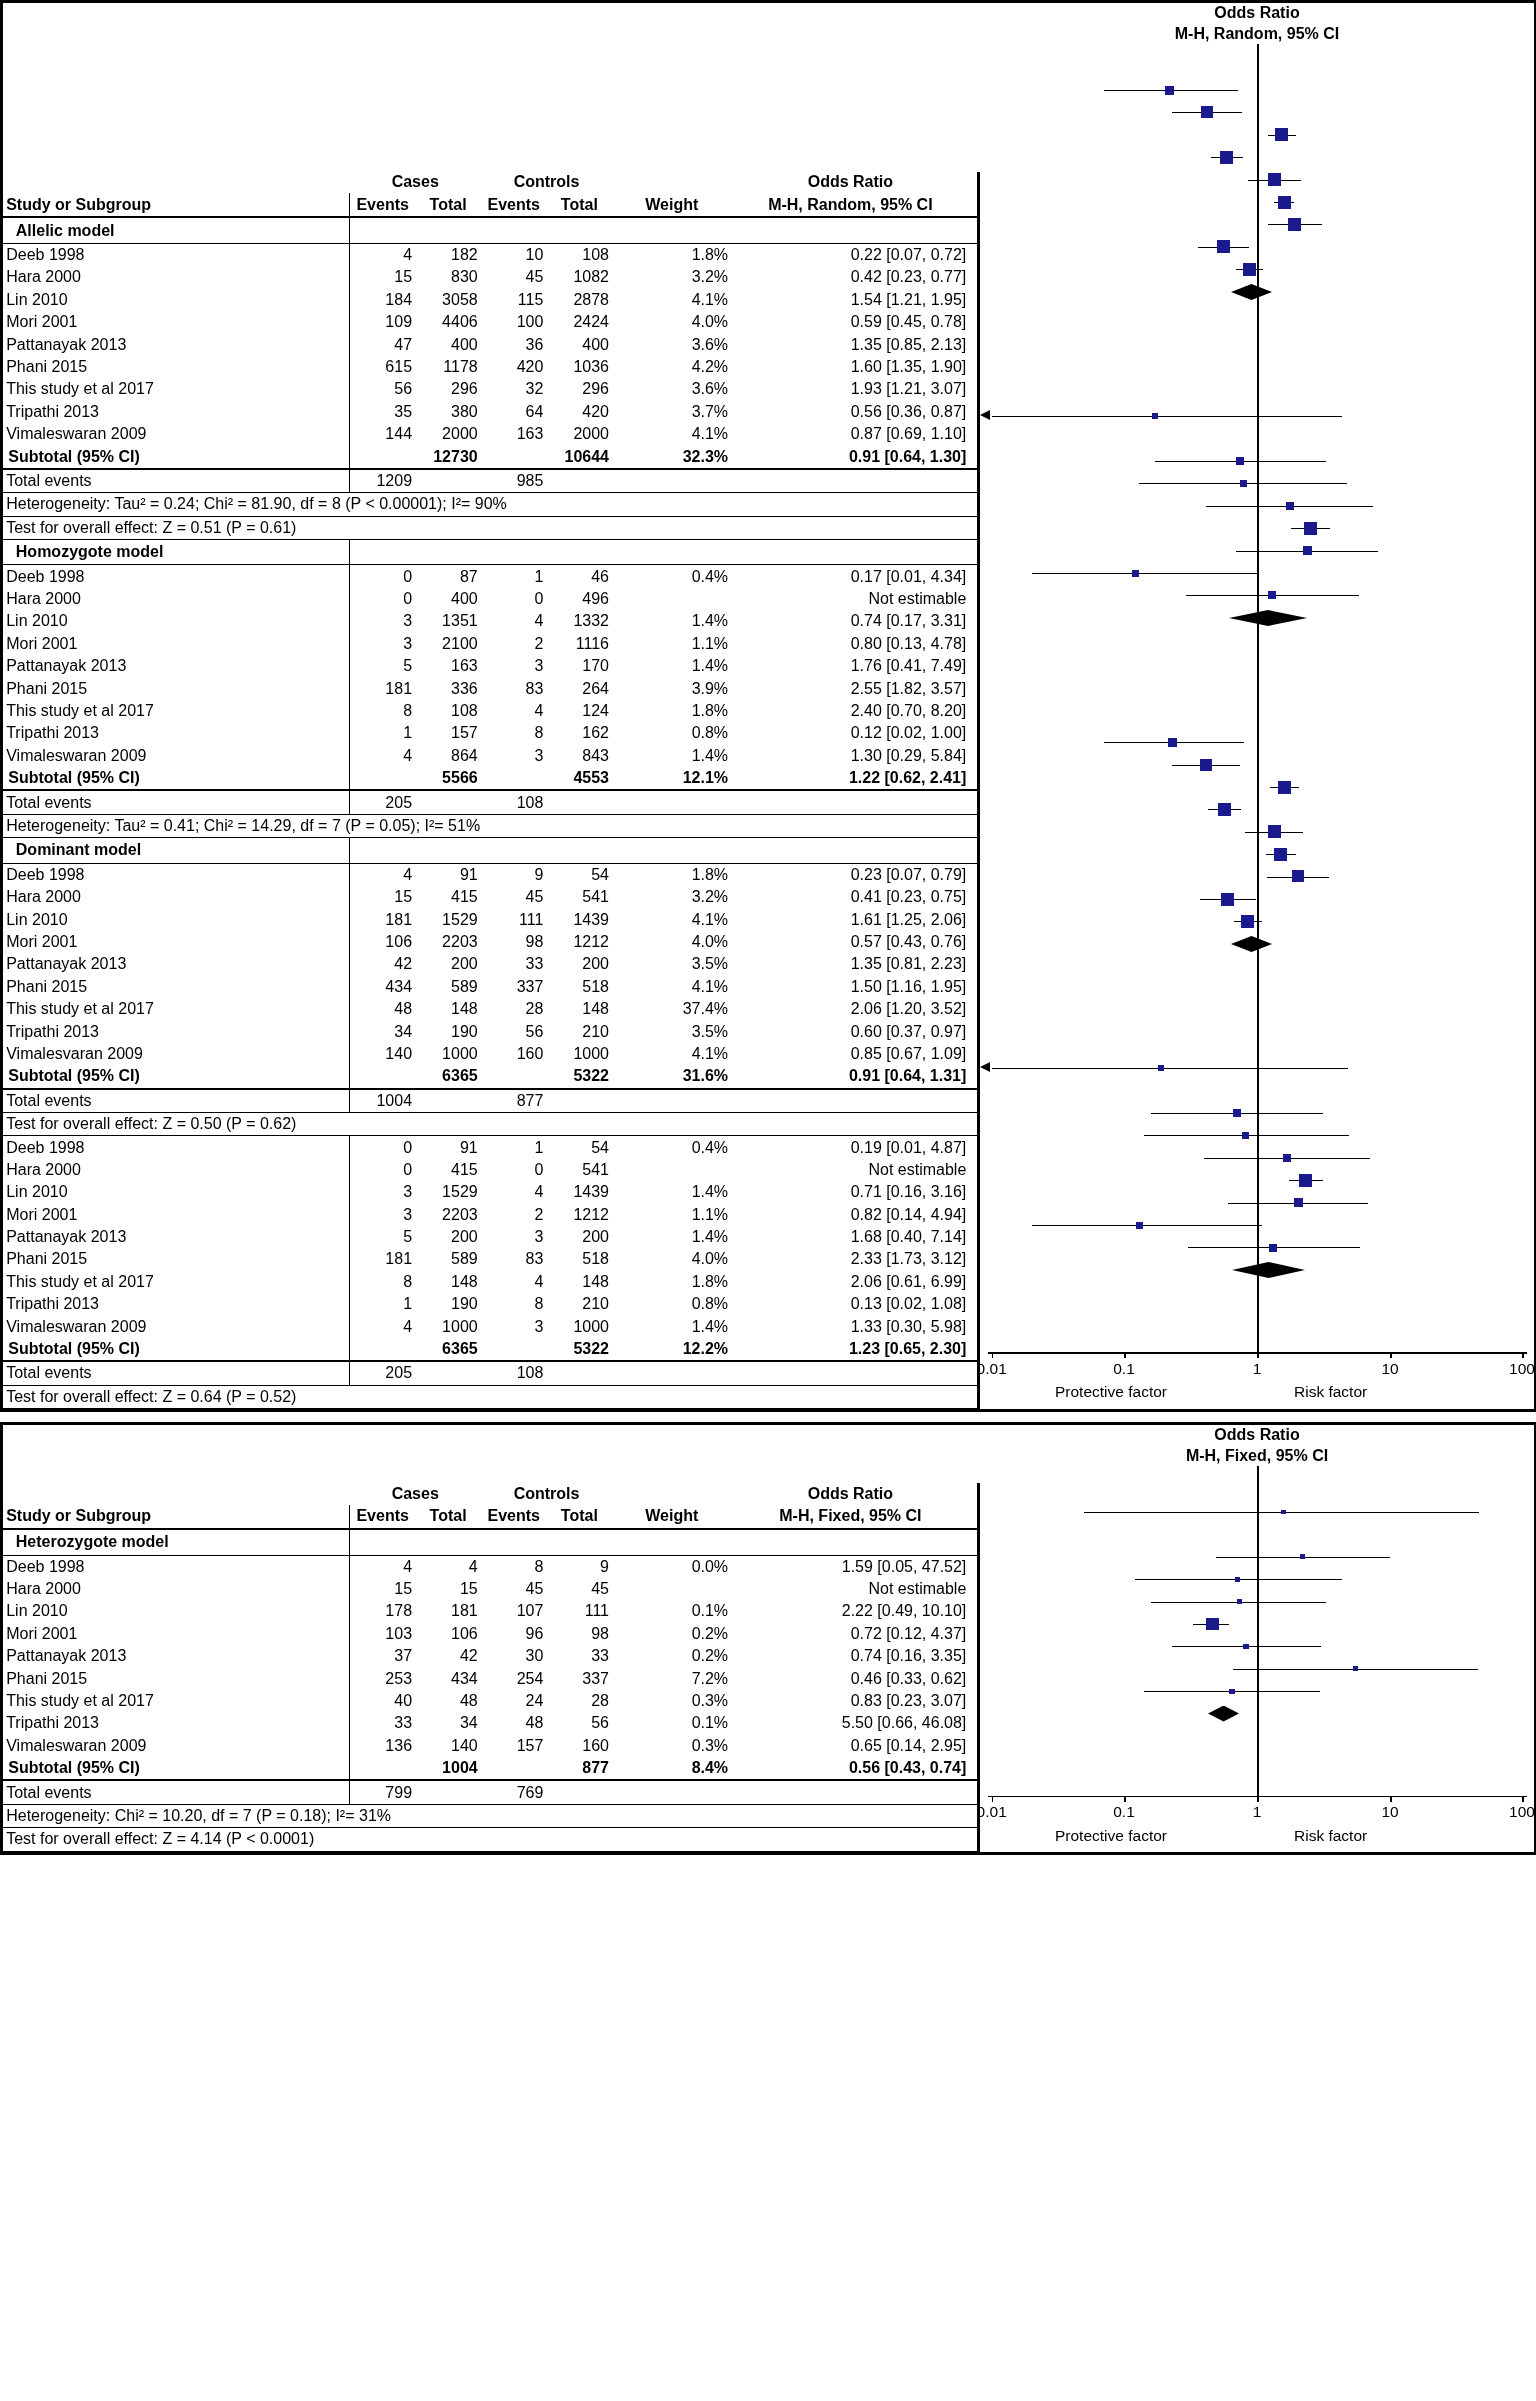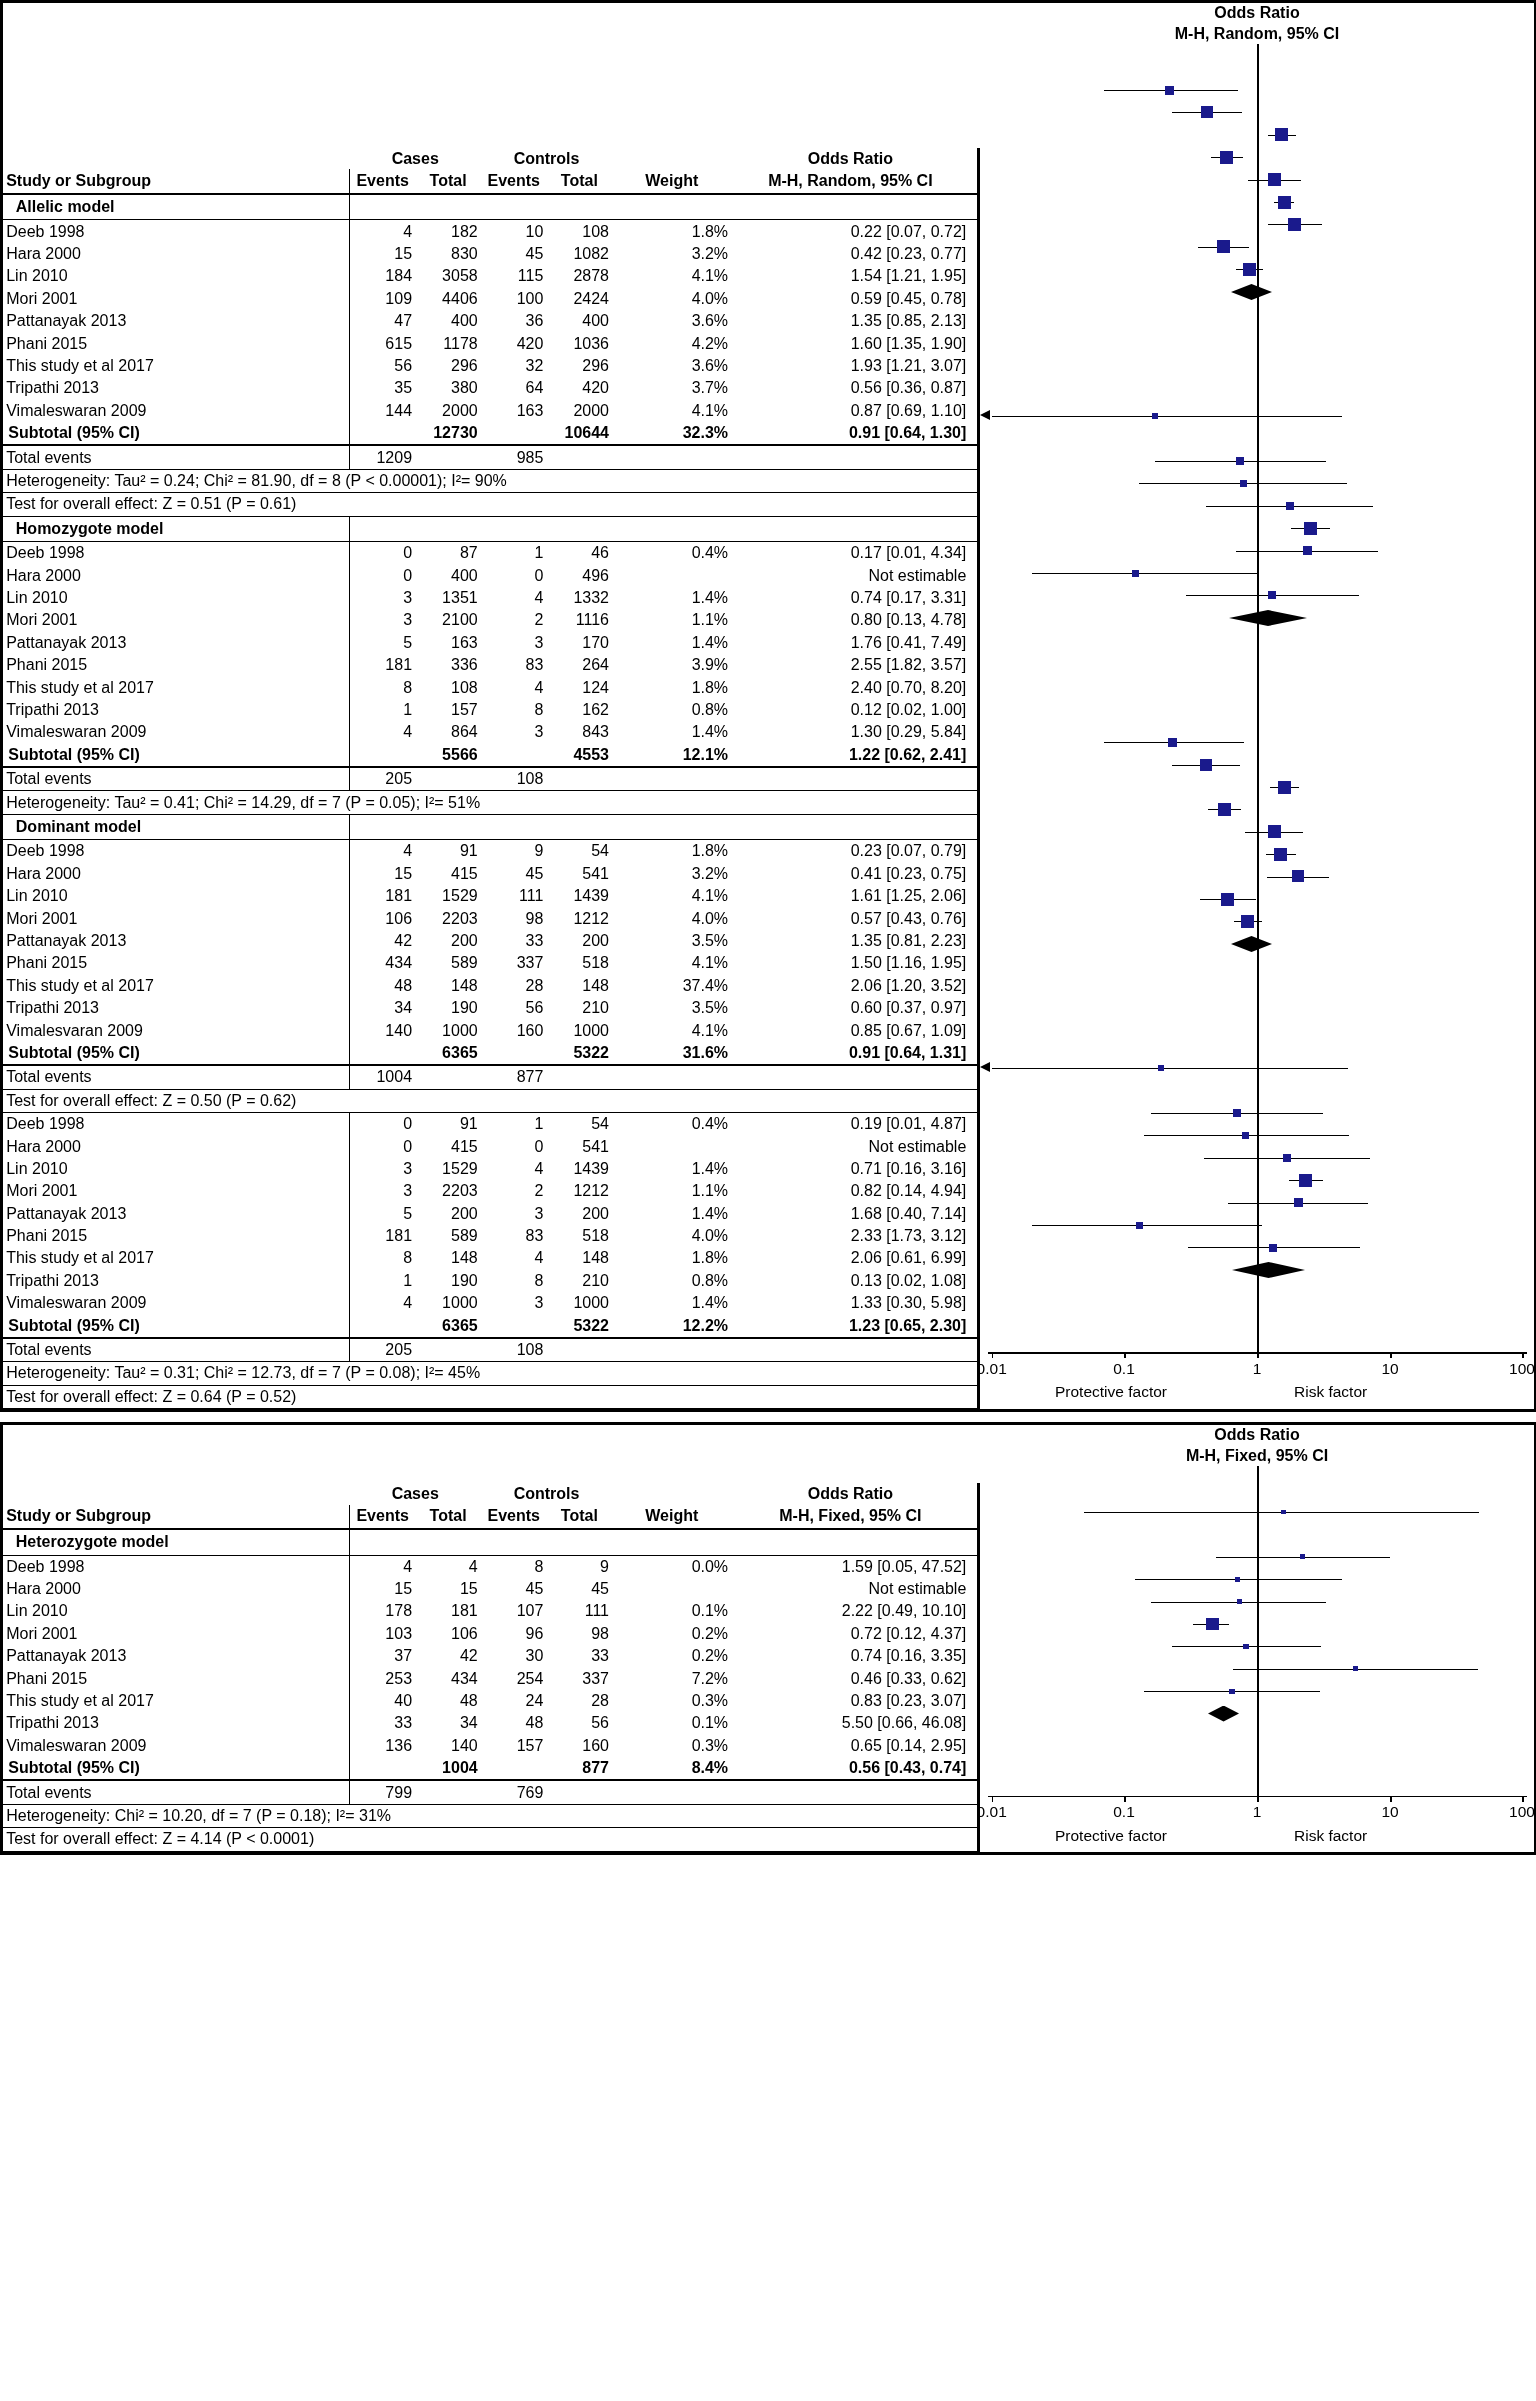--- a/index.html
+++ b/index.html
@@ -503,23 +503,20 @@
       <td class="c-or">1.23 [0.65, 2.30]</td>
     </tr>
                 <tr class="te">
       <td class="c-study vline-col">Total events</td>
       <td class="c-ce">205</td>
       <td class="c-ct"></td>
       <td class="c-oe">108</td>
       <td class="c-ot"></td>
                   <td class="c-w"></td>
                   <td class="c-or"></td>
-    </tr>
-                <tr class="het">
-      <td colspan="7">Heterogeneity: Tau² = 0.31; Chi² = 12.73, df = 7 (P = 0.08); I²= 45%</td>
     </tr>
                 <tr class="tst">
       <td colspan="7">Test for overall effect: Z = 0.64 (P = 0.52)</td>
     </tr>
               </tbody>
             </table>
       </div>
       <div class="plot" style="height:1406px;">
         <div class="forest">
               <div style="position:absolute;left:0;right:0;top:1.1px;text-align:center;font-size:16px;font-weight:bold;">Odds Ratio</div>

